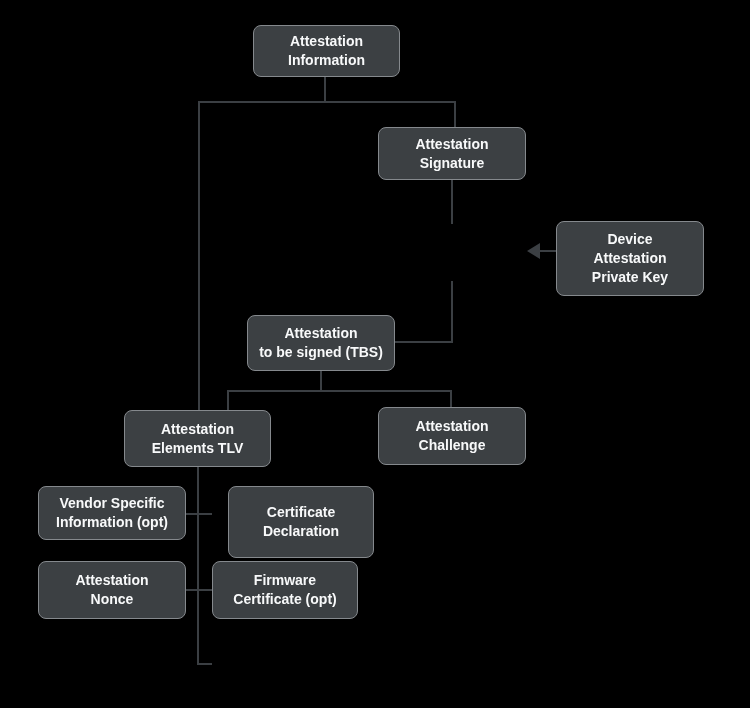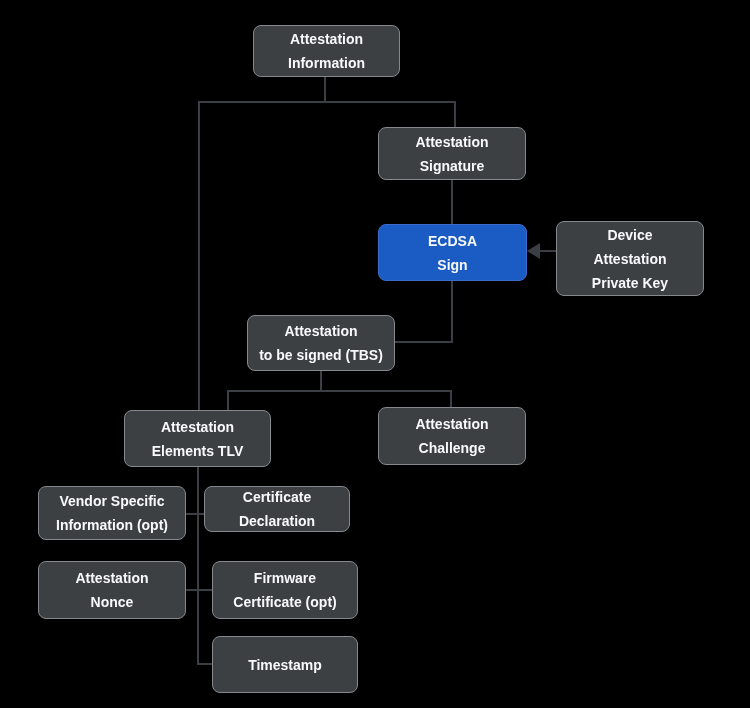--- a/index.html
+++ b/index.html
@@ -17,21 +17,21 @@
   }
   .node {
     position: absolute;
     box-sizing: border-box;
     background: #3C4043;
     border: 1.5px solid #85898D;
     border-radius: 8px;
     color: #F8F9FA;
     font-size: 14px;
     font-weight: 700;
-    line-height: 24px;
+    line-height: 19px;
     text-align: center;
     display: flex;
     align-items: center;
     justify-content: center;
   }
   .node .lbl { white-space: pre-line; }
   .node.accent {
     background: #1B5CC4;
     border-color: #3D6DCC;
   }
@@ -50,21 +50,21 @@
 
   
   .n-info      { left:253px; top:25px;  width:147px; height:52px; }
   .n-signature { left:378px; top:127px; width:148px; height:53px; }
   .n-ecdsa     { left:378px; top:224px; width:149px; height:57px; }
   .n-privkey   { left:556px; top:221px; width:148px; height:75px; }
   .n-tbs       { left:247px; top:315px; width:148px; height:56px; }
   .n-elements  { left:124px; top:410px; width:147px; height:57px; }
   .n-challenge { left:378px; top:407px; width:148px; height:58px; }
   .n-vendor    { left:38px;  top:486px; width:148px; height:54px; }
-  .n-certdecl  { left:204px; top:486px; width:146px; height:46px;justify-content:center; }
+  .n-certdecl  { left:228px; top:486px; width:146px; height:72px;justify-content:center; }
   .n-nonce     { left:38px;  top:561px; width:148px; height:58px; }
   .n-firmware  { left:212px; top:561px; width:146px; height:58px; }
   .n-timestamp { left:212px; top:636px; width:146px; height:57px; }
 
   
   .l-info-down      { left:324px; top:77px;  width:2px;   height:26px; }
   .l-split-top      { left:198px; top:101px; width:258px; height:2px;  }
   .l-left-trunk     { left:198px; top:101px; width:2px;   height:309px;}
   .l-sig-elbow      { left:454px; top:101px; width:2px;   height:26px; }
   .l-sig-down       { left:451px; top:180px; width:2px;   height:44px; }
@@ -107,24 +107,20 @@
   <div class="node n-info">
     <span class="lbl">Attestation
 Information</span>
   </div>
 
   <div class="node n-signature">
     <span class="lbl">Attestation
 Signature</span>
   </div>
 
-  <div class="node accent n-ecdsa">
-    <span class="lbl">ECDSA
-Sign</span>
-  </div>
 
   <div class="node n-privkey">
     <span class="lbl">Device
 Attestation
 Private Key</span>
   </div>
 
   <div class="node n-tbs">
     <span class="lbl">Attestation
 to be signed (TBS)</span>
@@ -153,17 +149,14 @@
   <div class="node n-nonce">
     <span class="lbl">Attestation
 Nonce</span>
   </div>
 
   <div class="node n-firmware">
     <span class="lbl">Firmware
 Certificate (opt)</span>
   </div>
 
-  <div class="node n-timestamp">
-    <span class="lbl">Timestamp</span>
-  </div>
 
 </div>
 
 </body></html>

